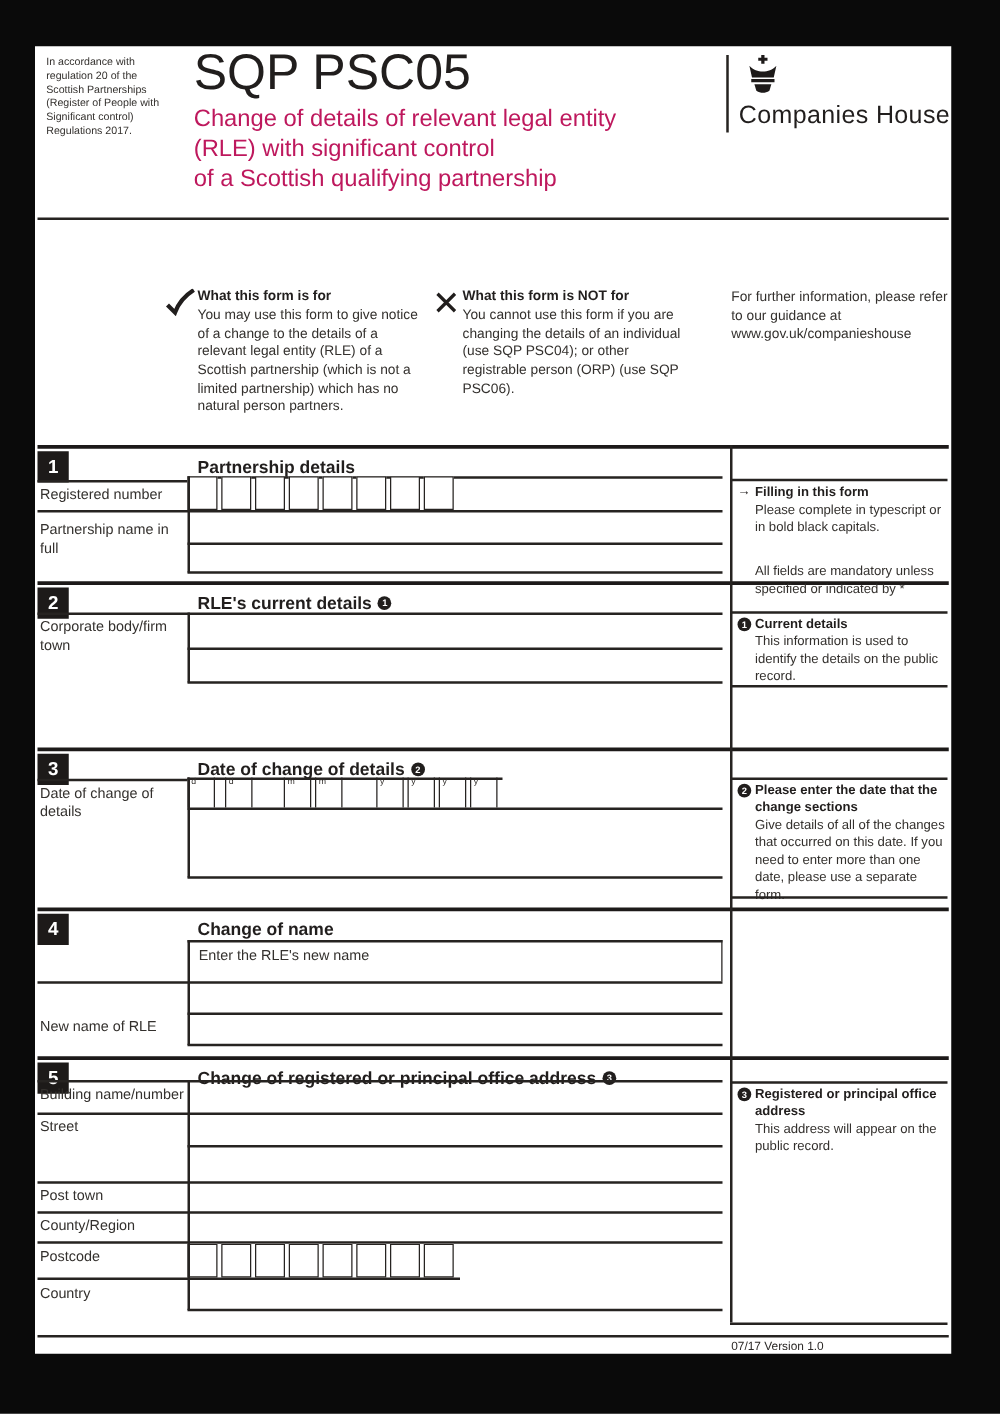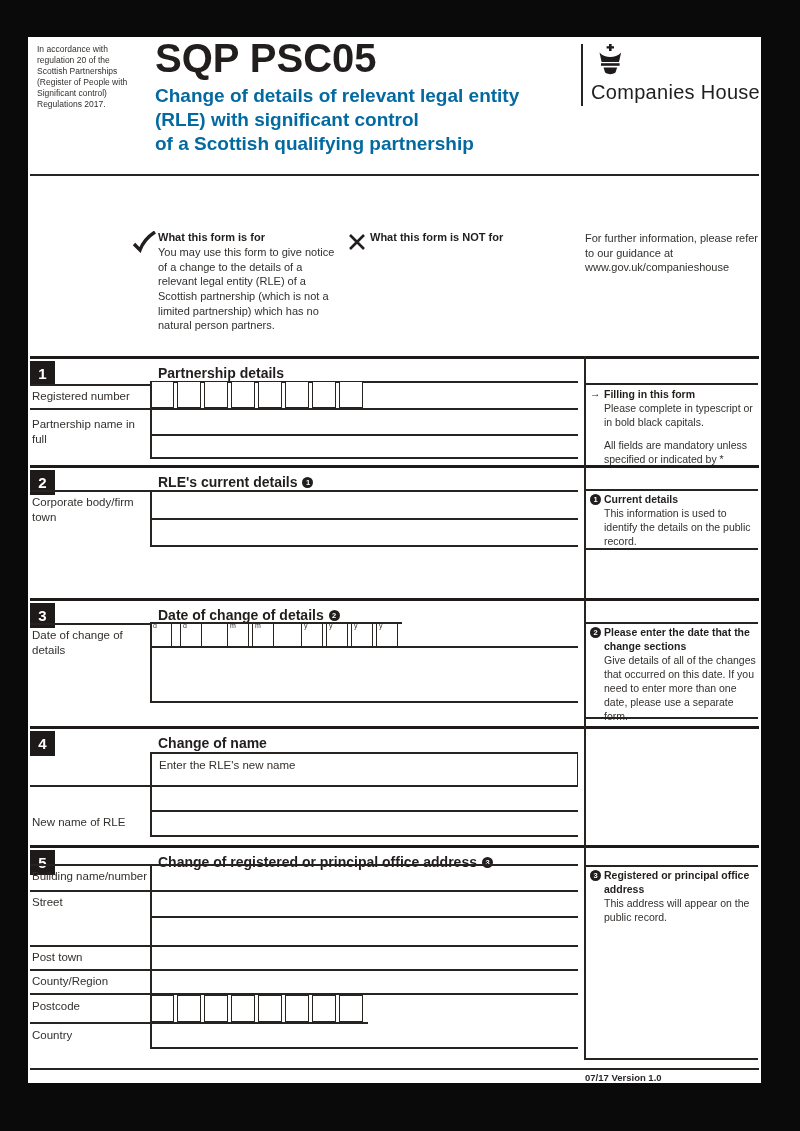--- a/index.html
+++ b/index.html
@@ -23,24 +23,24 @@
     font-size:7.5px;font-weight:bold;text-align:center;line-height:11px;vertical-align:2px;margin-left:5px}
   .fnl{position:absolute;left:0;top:1px;width:11px;height:11px;border-radius:50%;background:#211e1d;color:#fff;
     font-size:7.5px;font-weight:bold;text-align:center;line-height:11px}
   .note{position:absolute;left:562px;width:170px;font-size:10.5px;line-height:1.33;color:#33302d}
   .lead{position:relative;padding-left:14px}
   .mark{position:absolute;left:0;top:-1px;font-weight:bold;color:#211e1d}
   .note-h{font-weight:bold;color:#211e1d}
   .info-h{font-weight:bold;font-size:11px;color:#211e1d;margin-bottom:2px}
   .info-b{font-size:11px;line-height:1.33;color:#33302d}
   .regtext{position:absolute;left:9px;top:7px;width:104px;font-size:8.5px;line-height:1.3;color:#33302d}
-  .code{position:absolute;left:127px;top:1px;font-size:40px;font-weight:bold;color:#211e1d;line-height:1}
-  .ftitle{position:absolute;left:127px;top:47px;font-size:19px;font-weight:bold;color:#0369a1;line-height:1.26}
+  .code{position:absolute;left:127px;top:1px;font-size:40px;font-weight:normal;color:#211e1d;line-height:1}
+  .ftitle{position:absolute;left:127px;top:47px;font-size:19px;font-weight:normal;color:#be185d;line-height:1.26}
   .ch-name{position:absolute;left:563px;top:44px;font-size:20px;color:#211e1d;letter-spacing:.3px;white-space:nowrap}
-  .footer-v{position:absolute;left:557px;top:1035px;font-size:9.5px;font-weight:bold;color:#2b2826}
+  .footer-v{position:absolute;left:557px;top:1035px;font-size:9.5px;font-weight:normal;color:#2b2826}
   svg{display:block}
 </style>
 </head>
 <body>
 
 <div class="sheet">
 
   <div class="regtext">In accordance with regulation 20 of the Scottish Partnerships (Register of People with Significant control) Regulations 2017.</div>
   <div class="code">SQP PSC05</div>
   <div class="ftitle">
@@ -74,20 +74,21 @@
     <div class="info-b">You may use this form to give notice of a change to the details of a relevant legal entity (RLE) of a Scottish partnership (which is not a limited partnership) which has no natural person partners.</div>
   </div>
 
   <div class="abs" style="left:320px;top:196px">
     <svg width="18" height="18" viewBox="0 0 18 18">
         <path d="M2 2 L16 16 M16 2 L2 16" stroke="#211e1d" stroke-width="2.6" fill="none"></path>
       </svg>
   </div>
   <div class="abs" style="left:342px;top:194px;width:182px">
     <div class="info-h">What this form is NOT for</div>
+    <div class="info-b">You cannot use this form if you are changing the details of an individual (use SQP PSC04); or other registrable person (ORP) (use SQP PSC06).</div>
   </div>
 
   <div class="abs info-b" style="left:557px;top:194px;width:176px">For further information, please refer to our guidance at www.gov.uk/companieshouse</div>
 
   <div class="bar" style="top:319px"></div>
   <div class="numbox" style="top:324px">1</div>
   <div class="sec-title" style="top:328px">
     <span>Partnership details</span>
   </div>
 
@@ -210,21 +211,21 @@
   <div class="vl" style="left:122px;top:827px;height:184px"></div>
 
   <div class="vl" style="left:556px;top:319px;height:702px"></div>
 
   <div class="hl" style="left:556px;top:346px;width:174px"></div>
   <div class="note" style="top:351px">
     <div class="lead">
       <span class="mark">→</span>
       <div class="note-h">Filling in this form</div>
       <div>Please complete in typescript or in bold black capitals.</div>
-      <div style="margin-top:9px">All fields are mandatory unless specified or indicated by *</div>
+      <div style="margin-top:21px">All fields are mandatory unless specified or indicated by *</div>
     </div>
   </div>
 
   <div class="hl" style="left:556px;top:452px;width:174px"></div>
   <div class="note" style="top:456px">
     <div class="lead">
       <span class="fnl">1</span>
       <div class="note-h">Current details</div>
       <div>This information is used to identify the details on the public record.</div>
     </div>

